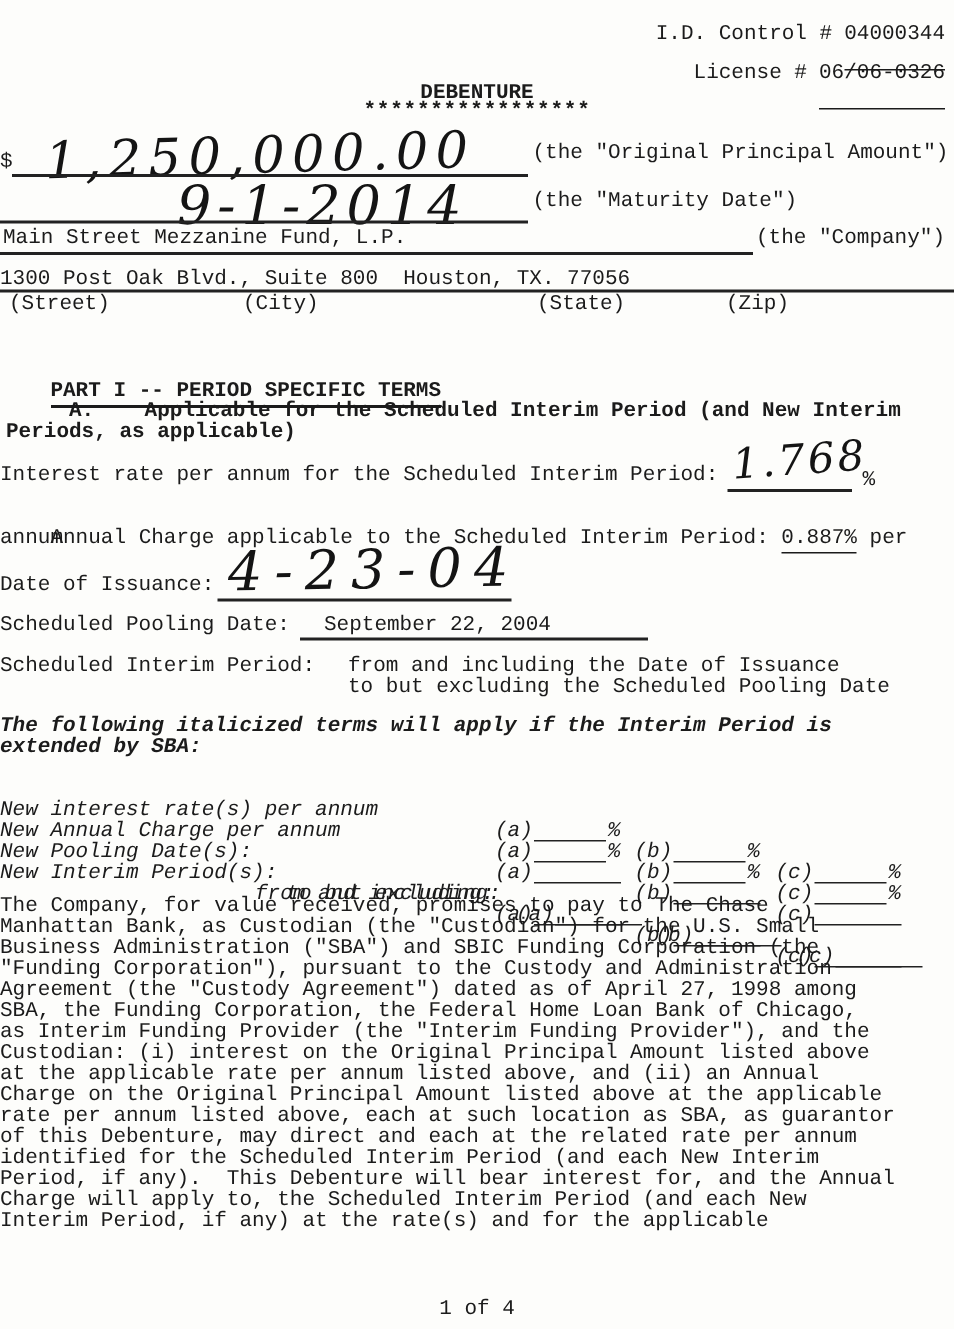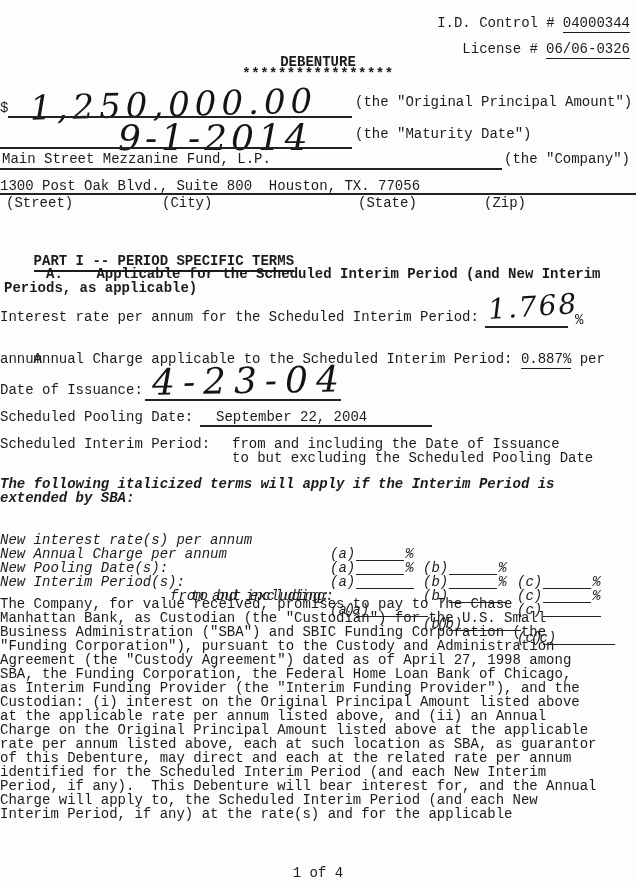--- a/index.html
+++ b/index.html
@@ -6,21 +6,21 @@
   #page{
     position:relative;width:636px;height:886px;margin:0 auto;
     background:#fdfdfb;overflow:hidden;
     font-family:"Liberation Mono","DejaVu Sans Mono",monospace;
     color:#1b1b1b;
   }
   .abs{position:absolute;}
   .mono{font:14px/14px "Liberation Mono","DejaVu Sans Mono",monospace;white-space:pre;color:#1b1b1b;}
   .b{font-weight:bold;}
   .it{font-style:italic;}
-  .uval{border-bottom:1.6px solid #1b1b1b;margin-left:8px;padding-bottom:1px;}
+  .uval{border-bottom:1.6px solid #1b1b1b;margin-left:8px;padding-bottom:15px;}
   .uword{border-bottom:1.6px solid #1b1b1b;padding-bottom:1px;}
   .rule{position:absolute;border-top:2px solid #222;height:0;}
   .hand{
     position:absolute;
     font-family:"DejaVu Serif",serif;font-style:italic;color:#141414;
     white-space:pre;
   }
   .cell{position:absolute;display:inline-flex;align-items:flex-end;}
   .bl{display:inline-block;border-bottom:1.8px solid #222;height:11px;margin:0 1px;}
   .w48{width:48px;}

